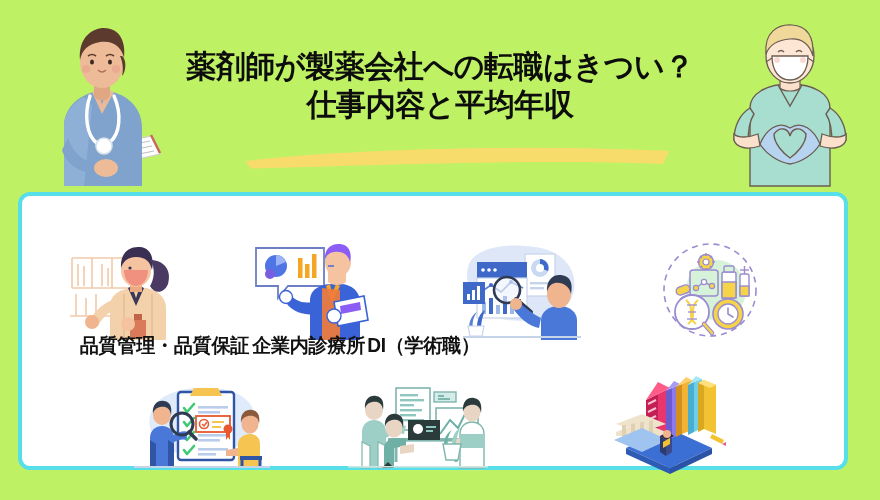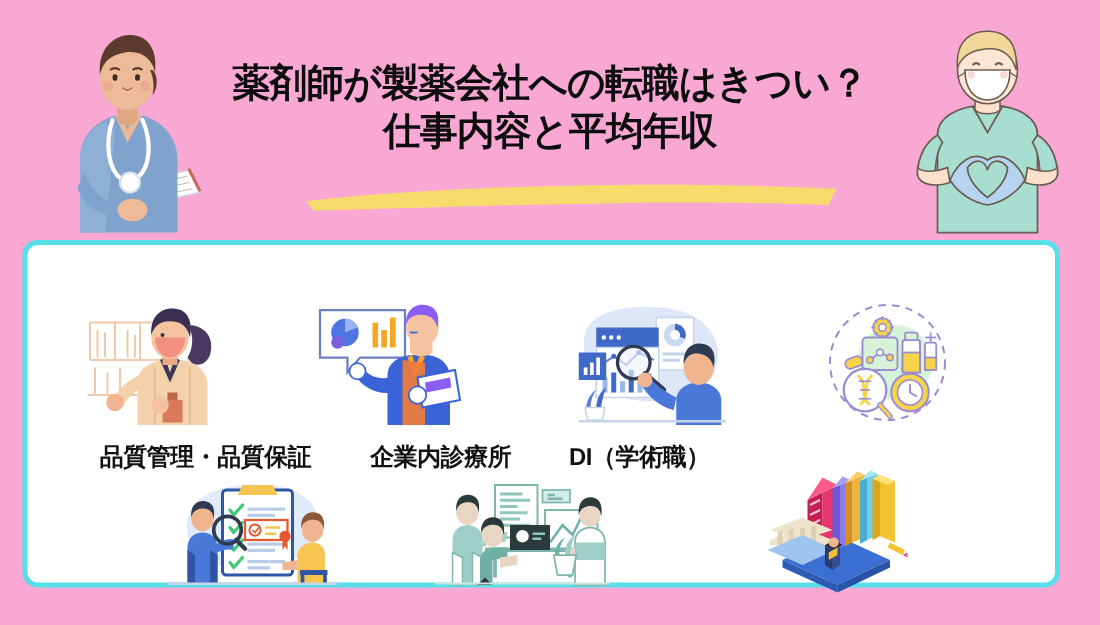--- a/index.html
+++ b/index.html
@@ -12,21 +12,21 @@
     height: 500px;
     overflow: hidden;
     font-family: "Liberation Sans", "DejaVu Sans", sans-serif;
     position: relative;
   }
 
   #canvas {
     position: relative;
     width: 880px;
     height: 500px;
-    background: #f9a8d4;
+    background: #bef264;
   }
 
   
   .header {
     position: absolute;
     left: 0; top: 0;
     width: 880px; height: 186px;
   }
 
   .title-block {
@@ -94,21 +94,21 @@
   .job-label {
     font-family: "Liberation Sans", "DejaVu Sans", sans-serif;
     font-weight: 700;
     font-size: 19.5px;
     color: #111111;
     letter-spacing: -0.3px;
     transform: scaleX(0.98);
   }
 
   .row1-labels { left: 48px; top: 206px; gap: 24px; }
-  .row2-labels { left: 78px; top: 352px; gap: 44px; }
+  .row2-labels { left: 78px; top: 332px; }
   .icon-cell { position: absolute; }
 
   
   svg { display: block; overflow: visible; }
 </style>
 </head>
 <body>
 
 <div id="canvas">
 

